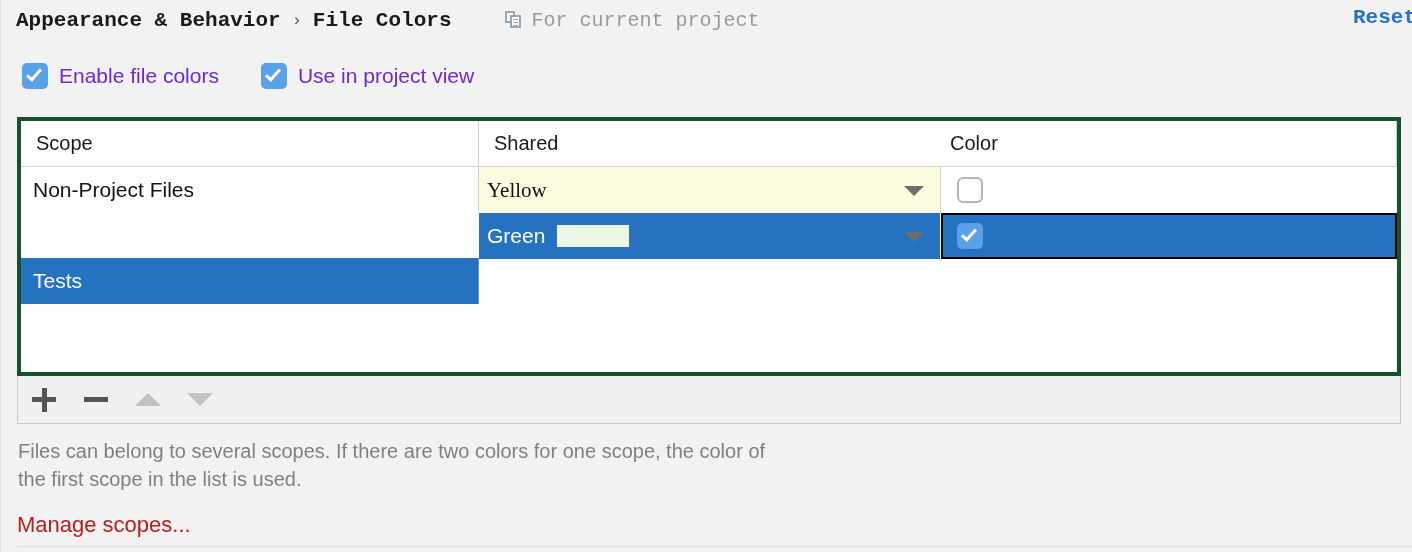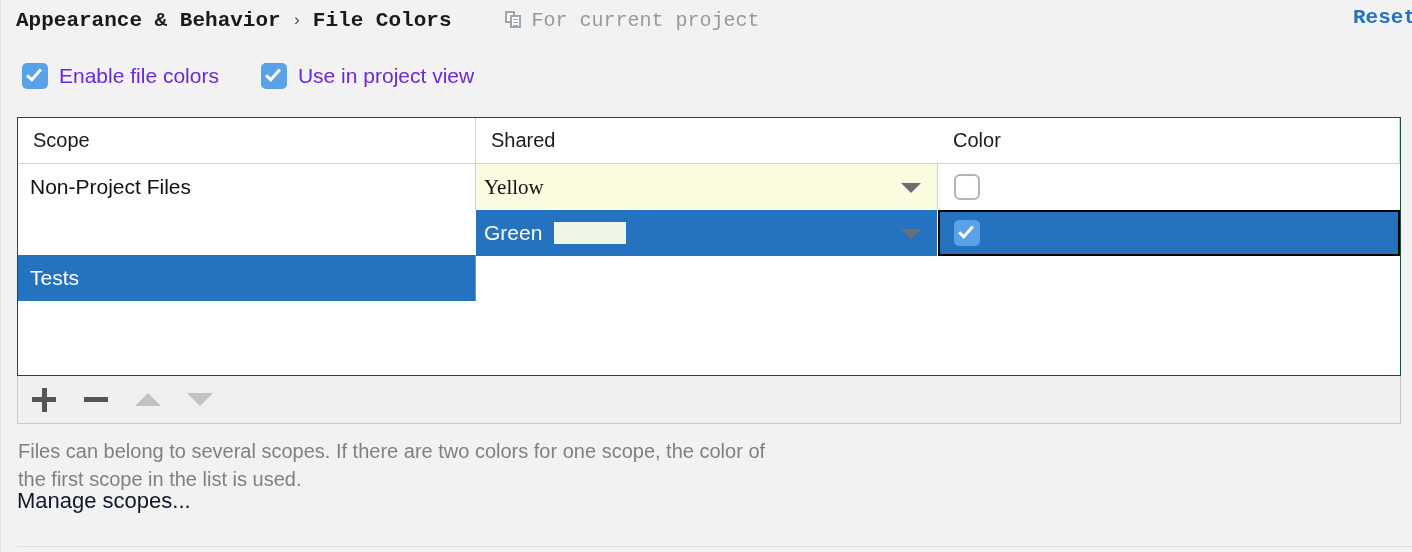--- a/index.html
+++ b/index.html
@@ -142,21 +142,21 @@
     white-space: nowrap;
   }
 
   
   .table-wrap {
     position: absolute;
     left: 17px;
     top: 117px;
     width: 1384px;
     height: 259px;
-    border: 1px solid #14532d;
+    border: 4px solid #14532d;
     box-sizing: border-box;
     background: #ffffff;
     overflow: hidden;
   }
   .thead {
     display: flex;
     height: 46px;
     background: #ffffff;
     border-bottom: 1px solid #d4d4d4;
     box-sizing: border-box;
@@ -296,23 +296,23 @@
     left: 18px;
     top: 437px;
     width: 760px;
     font-size: 20px;
     line-height: 28px;
     color: #808080;
   }
   .manage-link {
     position: absolute;
     left: 17px;
-    top: 488px;
+    top: 512px;
     font-size: 22px;
-    color: #0f172a;
+    color: #b91c1c;
     cursor: pointer;
     white-space: nowrap;
   }
   .bottom-rule {
     position: absolute;
     left: 17px;
     top: 546px;
     width: 1395px;
     height: 1px;
     background: #dcdcdc;

